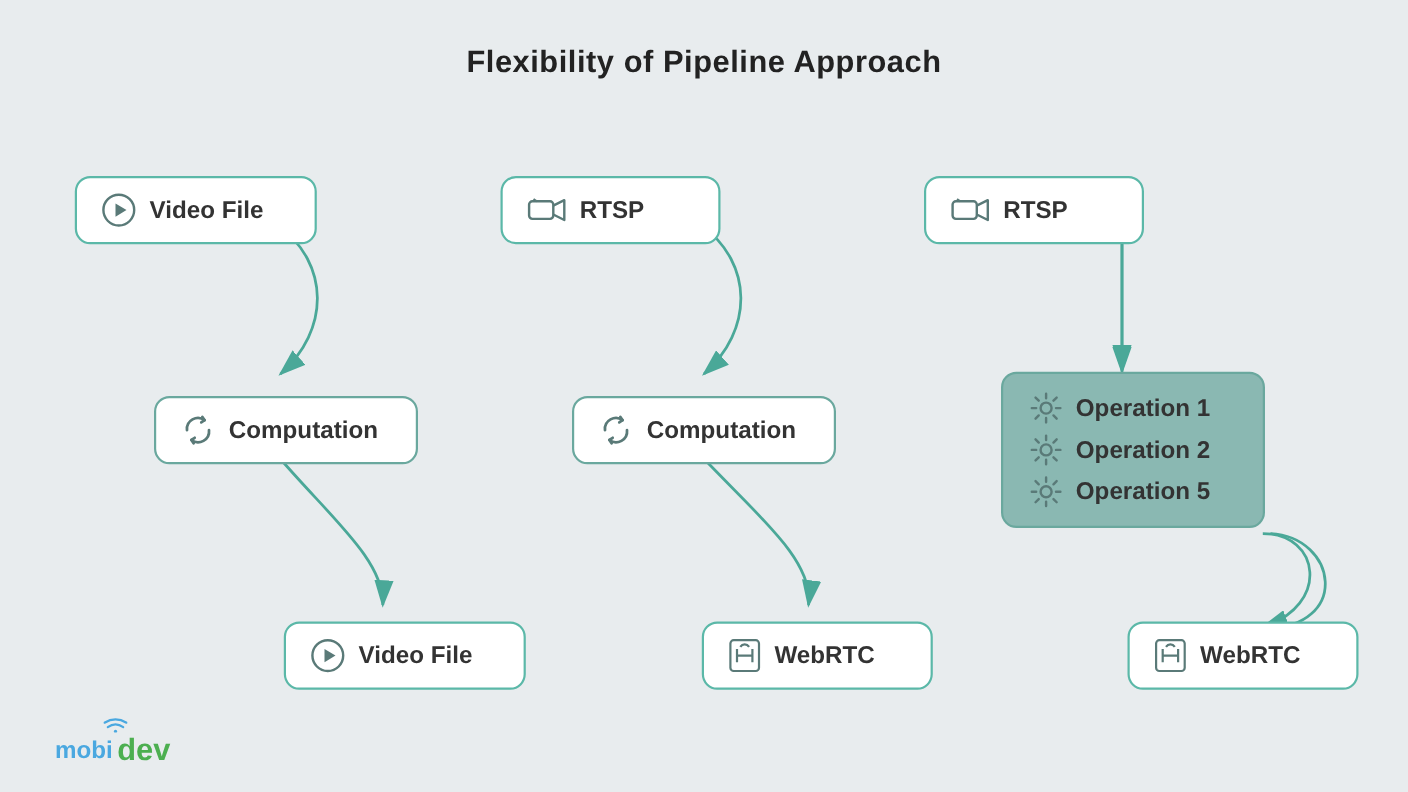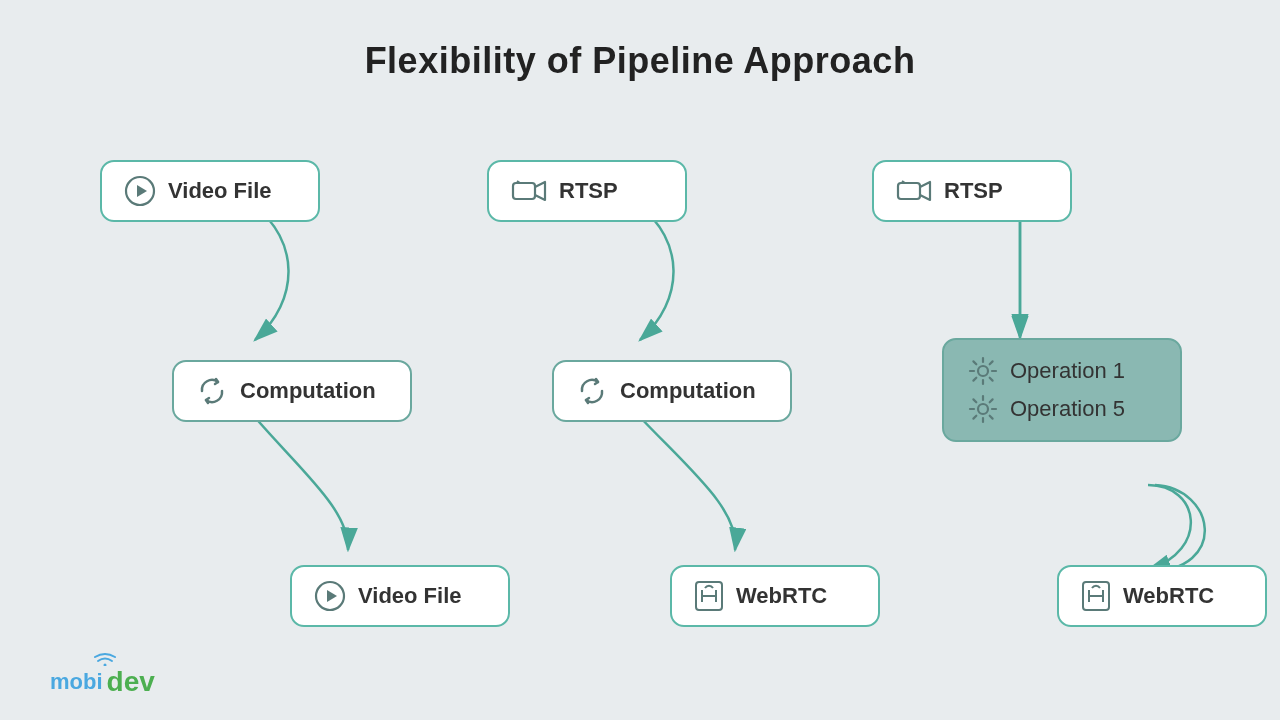--- a/index.html
+++ b/index.html
@@ -8,21 +8,21 @@
       width: 1280px;
       height: 720px;
       background: #e8ecee;
       font-family: 'Segoe UI', Arial, sans-serif;
       position: relative;
       overflow: hidden;
     }
 
     .page-title {
       text-align: center;
-      font-size: 36px;
+      font-size: 28px;
       font-weight: 800;
       color: #222;
       padding-top: 40px;
       letter-spacing: 0.5px;
     }
 
     .diagram-area {
       position: absolute;
       top: 110px;
       left: 0;
@@ -34,21 +34,20 @@
     .node {
       position: absolute;
       border-radius: 14px;
       display: flex;
       align-items: center;
       padding: 0 22px;
       font-weight: 700;
       font-size: 22px;
       gap: 12px;
       white-space: nowrap;
-      margin-left: 32px;
     }
 
     .node-light {
       background: #fff;
       border: 2.5px solid #5bb8a8;
       color: #333;
     }
 
     .node-dark {
       background: #ffffff;
@@ -63,21 +62,21 @@
       align-items: flex-start;
       padding: 16px 24px;
       gap: 8px;
       border-radius: 14px;
     }
 
     .node-multi-row {
       display: flex;
       align-items: center;
       gap: 12px;
-      font-weight: 400;
+      font-weight: 700;
       font-size: 22px;
       color: #333;
     }
 
     
     .arrows-svg {
       position: absolute;
       top: 0;
       left: 0;
       width: 1280px;
@@ -218,20 +217,29 @@
       </span>
       <span>Operation 1</span>
     </div>
     <div class="node-multi-row">
       <span class="icon">
         <svg width="30" height="30" viewBox="0 0 30 30" fill="none">
           <circle cx="15" cy="15" r="5" stroke="#5a7a78" stroke-width="2.2" fill="none"></circle>
           <path d="M15 2 L15 6 M15 24 L15 28 M2 15 L6 15 M24 15 L28 15 M5.4 5.4 L8.3 8.3 M21.7 21.7 L24.6 24.6 M24.6 5.4 L21.7 8.3 M8.3 21.7 L5.4 24.6" stroke="#5a7a78" stroke-width="2.2" stroke-linecap="round"></path>
         </svg>
       </span>
+      <span>Operation 2</span>
+    </div>
+    <div class="node-multi-row">
+      <span class="icon">
+        <svg width="30" height="30" viewBox="0 0 30 30" fill="none">
+          <circle cx="15" cy="15" r="5" stroke="#5a7a78" stroke-width="2.2" fill="none"></circle>
+          <path d="M15 2 L15 6 M15 24 L15 28 M2 15 L6 15 M24 15 L28 15 M5.4 5.4 L8.3 8.3 M21.7 21.7 L24.6 24.6 M24.6 5.4 L21.7 8.3 M8.3 21.7 L5.4 24.6" stroke="#5a7a78" stroke-width="2.2" stroke-linecap="round"></path>
+        </svg>
+      </span>
       <span>Operation 5</span>
     </div>
   </div>
 
   <svg style="position:absolute;top:0;left:0;width:1280px;height:580px;pointer-events:none;">
     <defs>
       <marker id="ah2" markerWidth="10" markerHeight="7" refX="9" refY="3.5" orient="auto">
         <polygon points="0 0, 10 3.5, 0 7" fill="#4aa898"></polygon>
       </marker>
     </defs>

